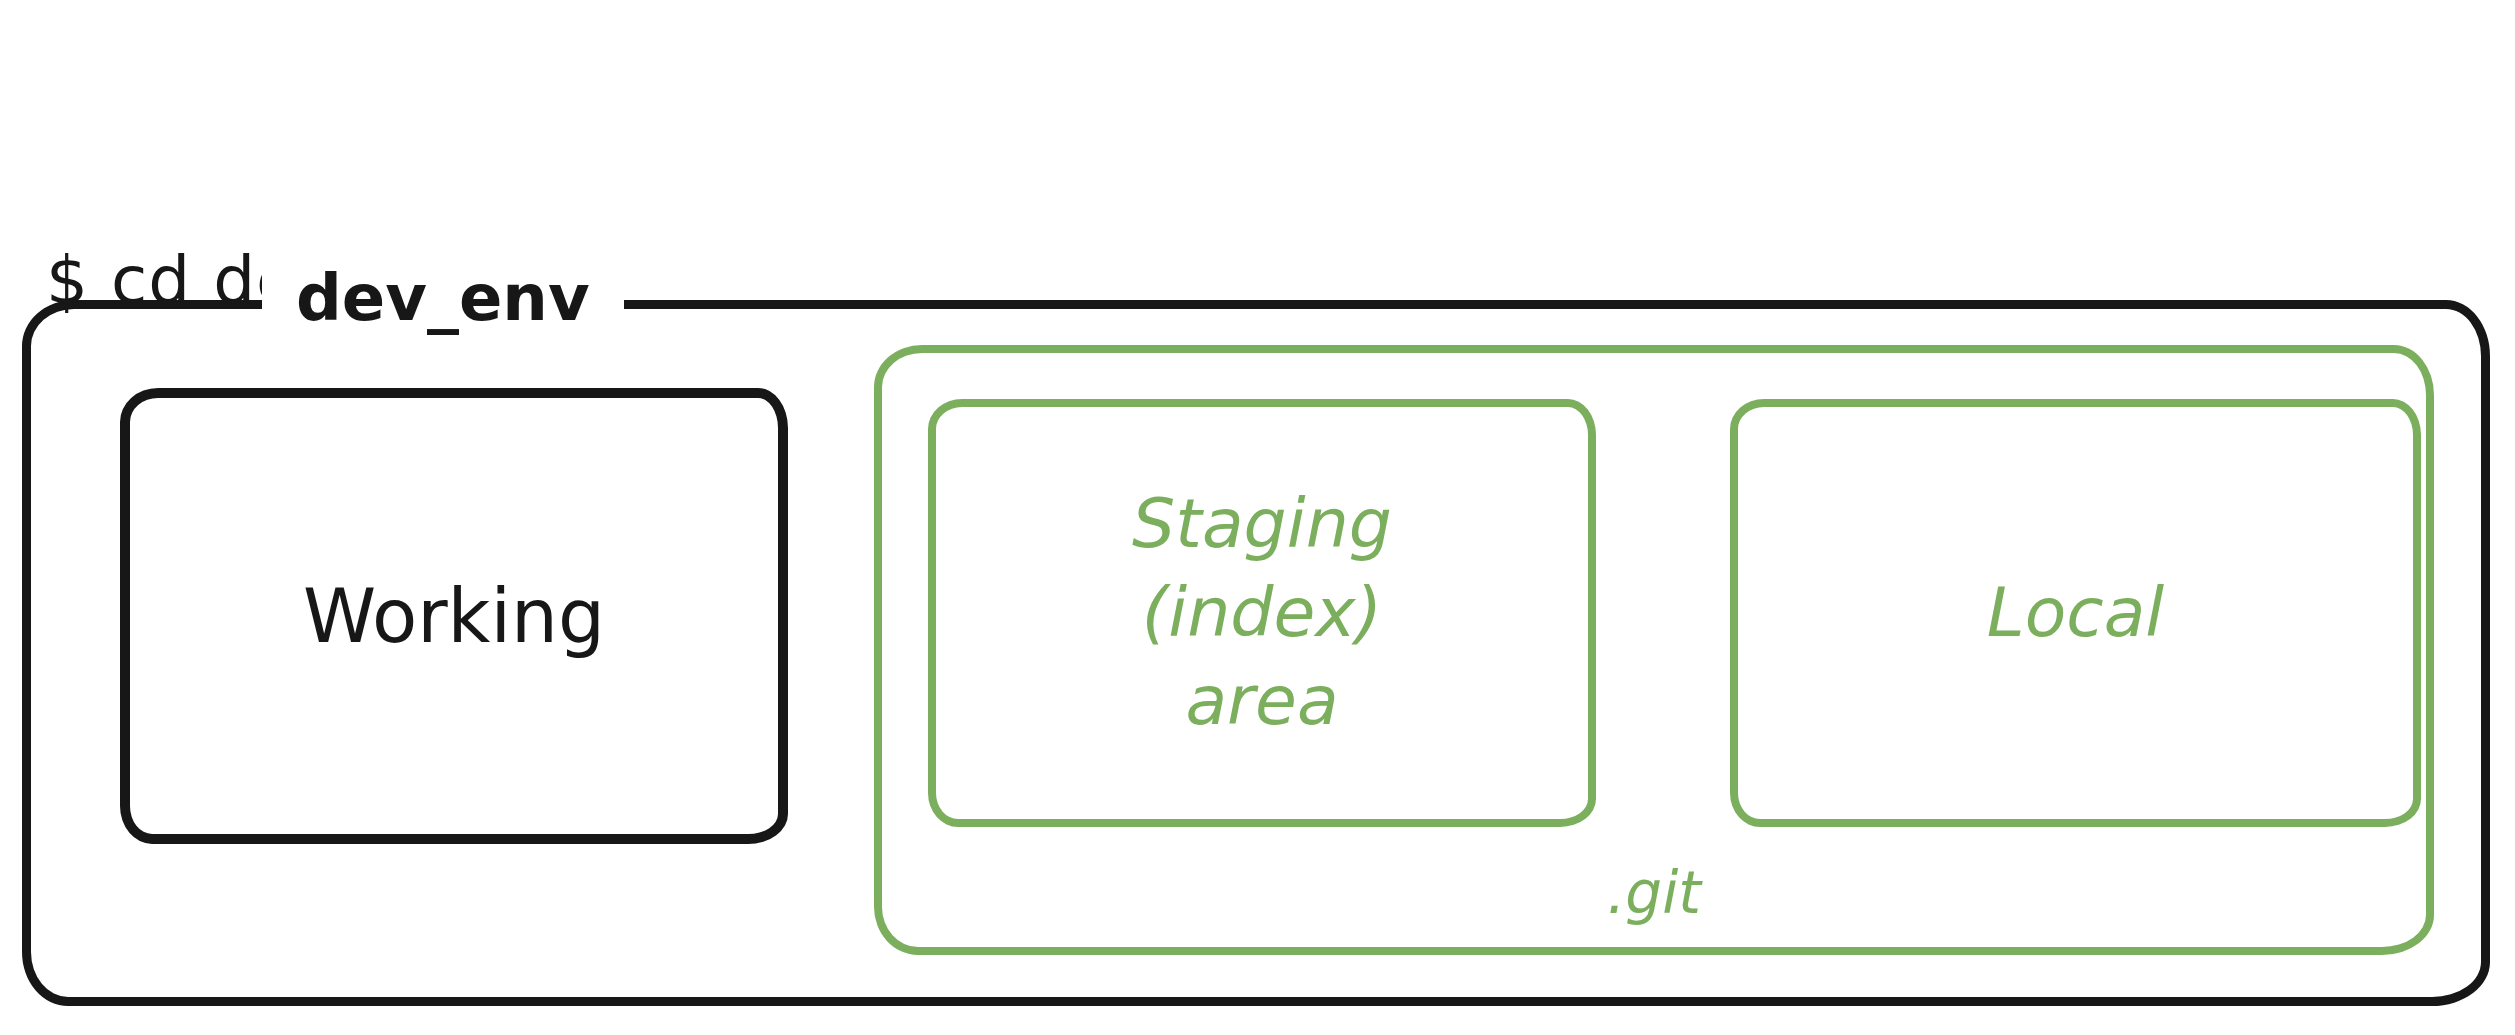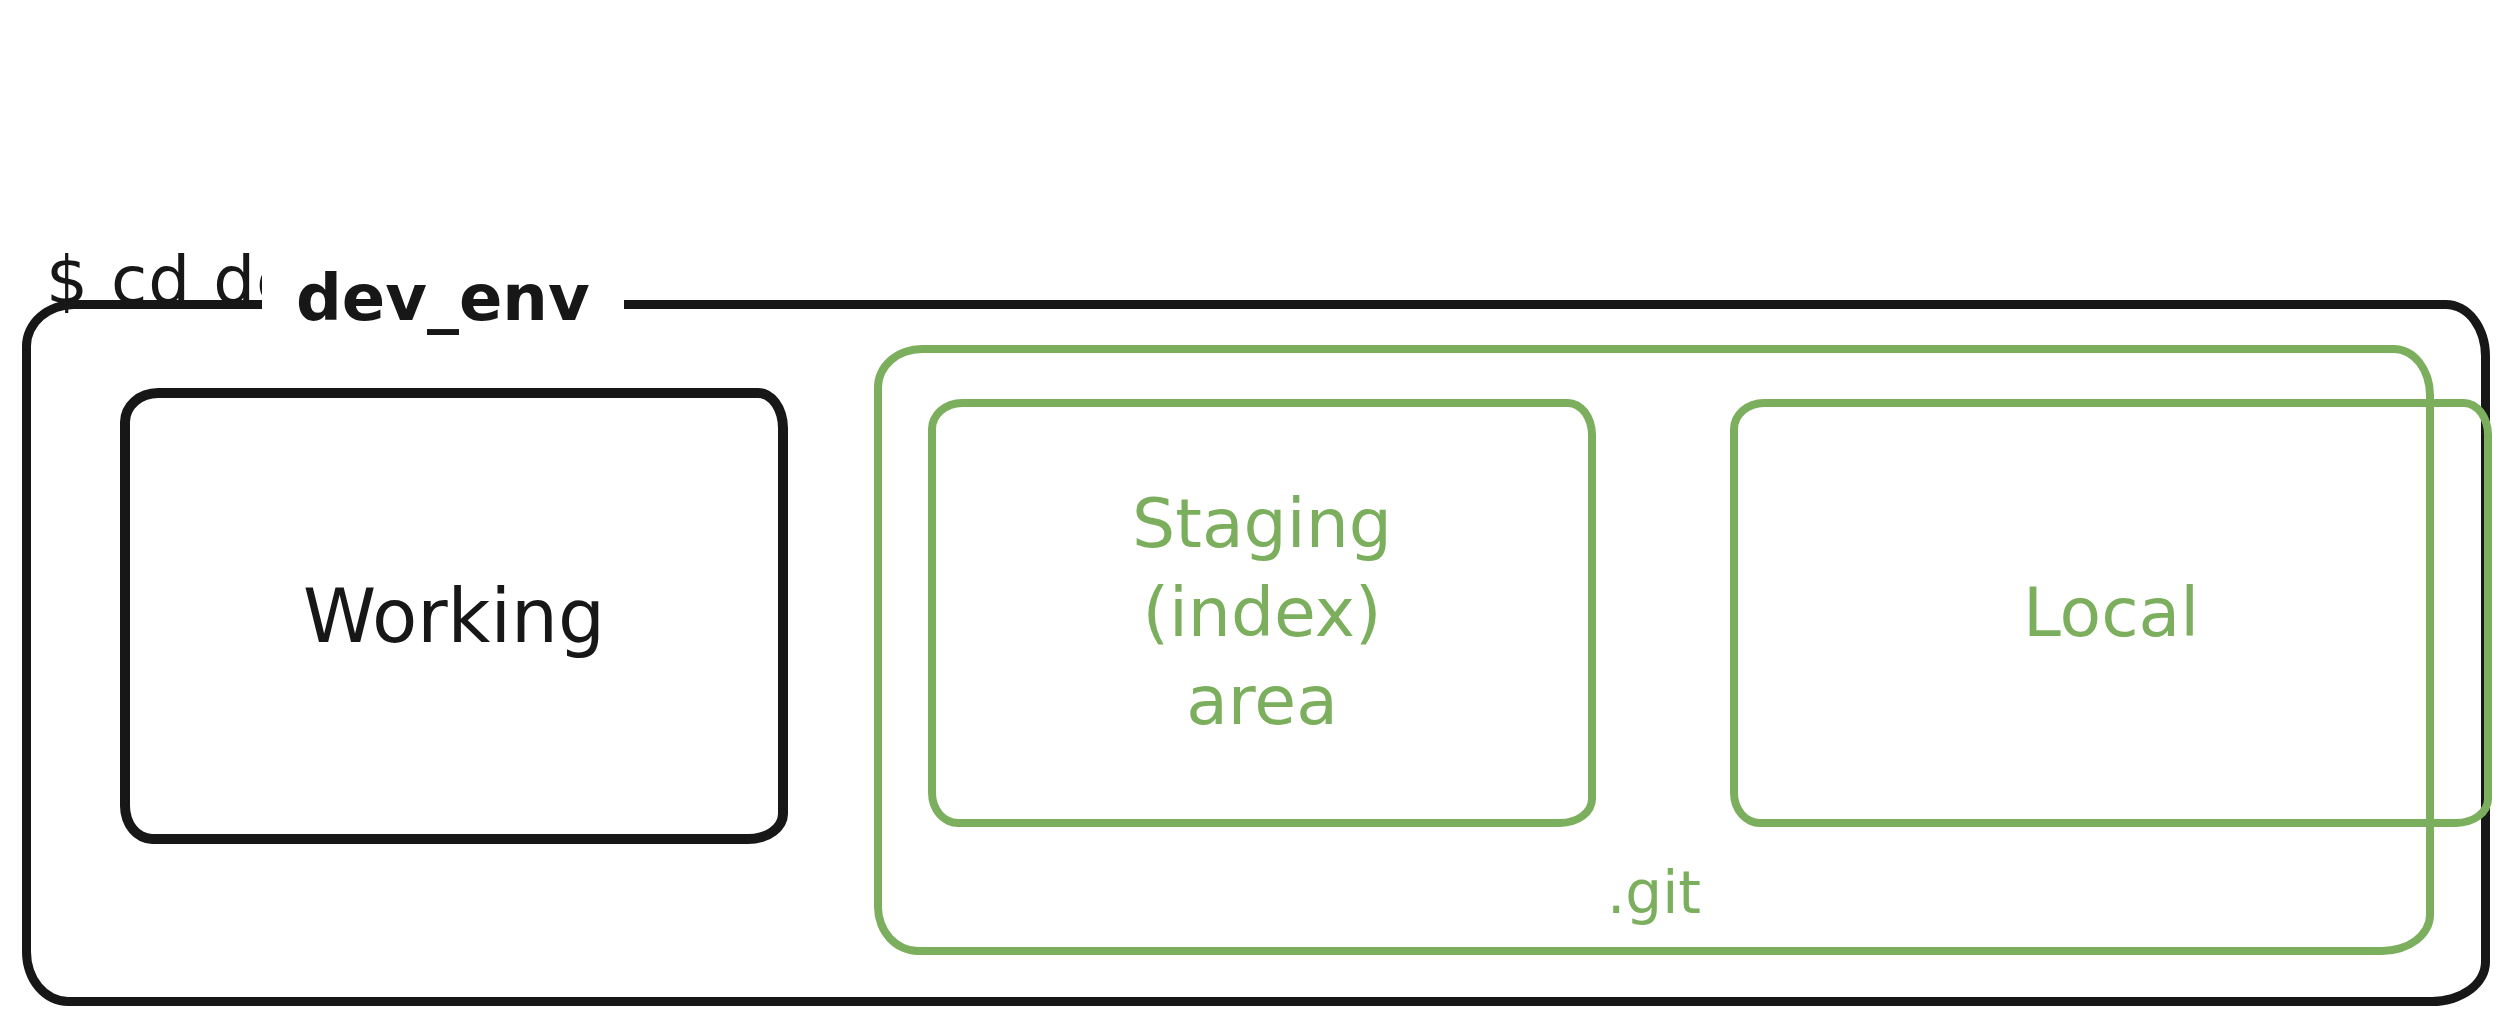--- a/index.html
+++ b/index.html
@@ -68,20 +68,21 @@
     line-height:1.25;
     color:var(--ink);
   }
 
   
   .git-box{
     left:874px;top:345px;
     width:1560px;height:610px;
     border:8px solid var(--green);
     border-radius:48px 40px 52px 44px / 42px 50px 40px 48px;
+    font-style:italic;
   }
   .git-label{
     position:absolute;
     left:0;right:0;
     bottom:20px;
     text-align:center;
     font-size:58px;
     color:var(--green);
   }
 
@@ -93,21 +94,21 @@
     border-radius:34px 28px 36px 30px / 30px 36px 28px 34px;
     display:flex;align-items:center;justify-content:center;
     text-align:center;
   }
   .staging-box{
     left:46px;top:46px;
     width:668px;height:428px;
   }
   .local-box{
     left:848px;top:46px;
-    width:762px;height:428px;
+    width:691px;height:428px;
   }
   .inner .label{
     font-size:68px;
     line-height:1.3;
     color:var(--green);
   }
   .label span{display:block;}
 </style>
 </head>
 <body>

